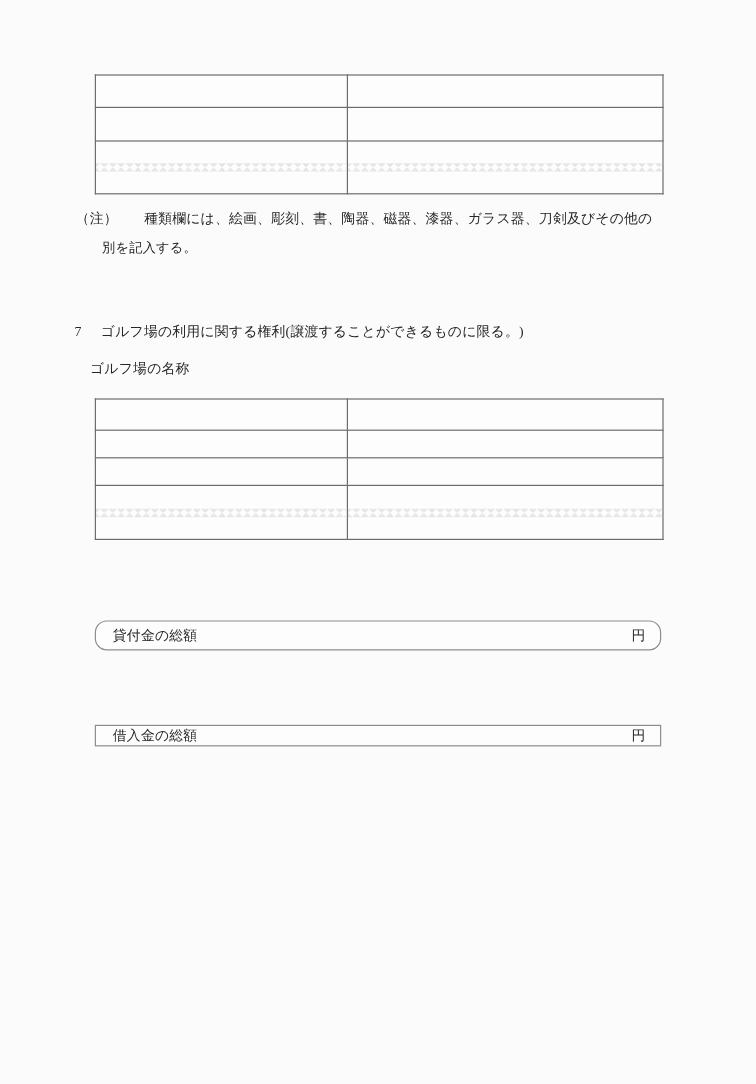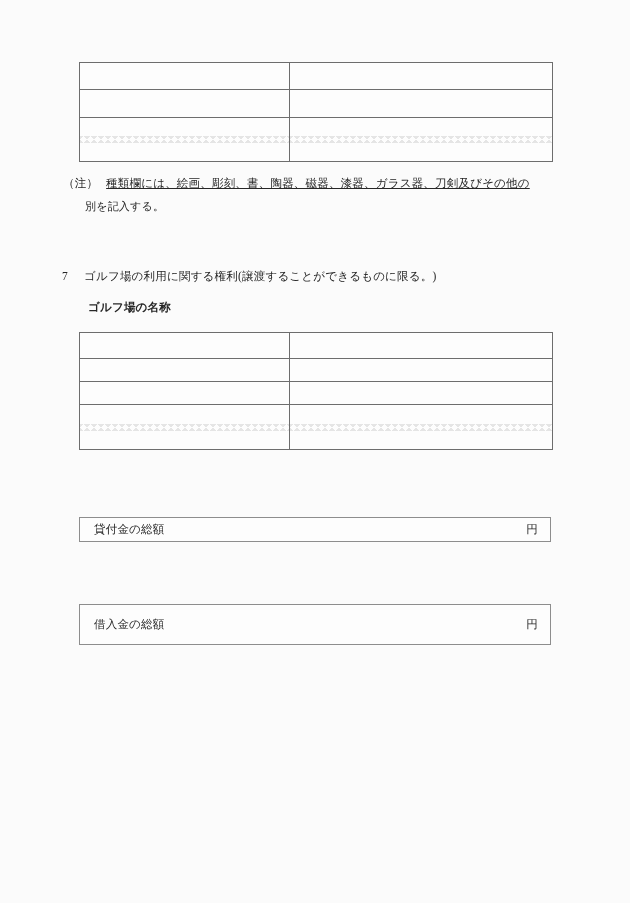--- a/index.html
+++ b/index.html
@@ -64,21 +64,21 @@
 
   
   .note {
     position: absolute;
     font-size: 11.5px;
     line-height: 26px;
     letter-spacing: .2px;
     white-space: nowrap;
   }
   .note-label { display: inline-block; }
-  .note-body  { display: inline-block; margin-left: 8px; text-decoration: underline; }
+  .note-body  { display: inline-block; margin-left: 22px; }
   .note-line2 { position: absolute; font-size: 11px; letter-spacing: .2px; }
 
   
   .section-head {
     position: absolute;
     font-size: 11.5px;
     letter-spacing: .2px;
     white-space: nowrap;
   }
   .section-num {
@@ -135,21 +135,21 @@
 
   <div class="note" style="left:63px; top:170px;">
     <span class="note-label">（注）</span><span class="note-body">種類欄には、絵画、彫刻、書、陶器、磁器、漆器、ガラス器、刀剣及びその他の</span>
   </div>
   <div class="note-line2" style="left:85px; top:199px;">別を記入する。</div>
 
   <div class="section-head" style="left:62px; top:269px;">
     <span class="section-num">7</span><span class="section-title">ゴルフ場の利用に関する権利(譲渡することができるものに限る。)</span>
   </div>
 
-  <div class="sub-label" style="left:88px; top:300px;font-weight:bold;">ゴルフ場の名称</div>
+  <div class="sub-label" style="left:75px; top:300px;">ゴルフ場の名称</div>
 
   <table class="form-table" style="left:79px; top:332px; width:472px;">
     <tbody>
         <tr>
       <td class="col-left" style="height:25px;"></td>
       <td class="col-right" style="height:25px;"></td>
     </tr>
     <tr>
       <td class="col-left" style="height:22px;"></td>
       <td class="col-right" style="height:22px;"></td>
@@ -159,24 +159,24 @@
       <td class="col-right" style="height:22px;"></td>
     </tr>
     <tr class="wavy-row">
       <td class="col-left" style="height:44px;"></td>
       <td class="col-right" style="height:44px;"></td>
     </tr>
   </tbody>
     </table>
 
 
-  <div class="total-box" style="left:79px; top:517px; width:472px; height:25px;">
+  <div class="total-box" style="left:79px; top:517px; width:472px; height:25px;border-radius:10px;">
     <span class="caption">貸付金の総額</span>
     <span class="unit">円</span>
   </div>
 
 
-  <div class="total-box" style="left:79px; top:604px; width:472px; height:41px;">
+  <div class="total-box" style="left:79px; top:604px; width:472px; height:18px;">
     <span class="caption">借入金の総額</span>
     <span class="unit">円</span>
   </div>
 
 </div>
 
 </body></html>

